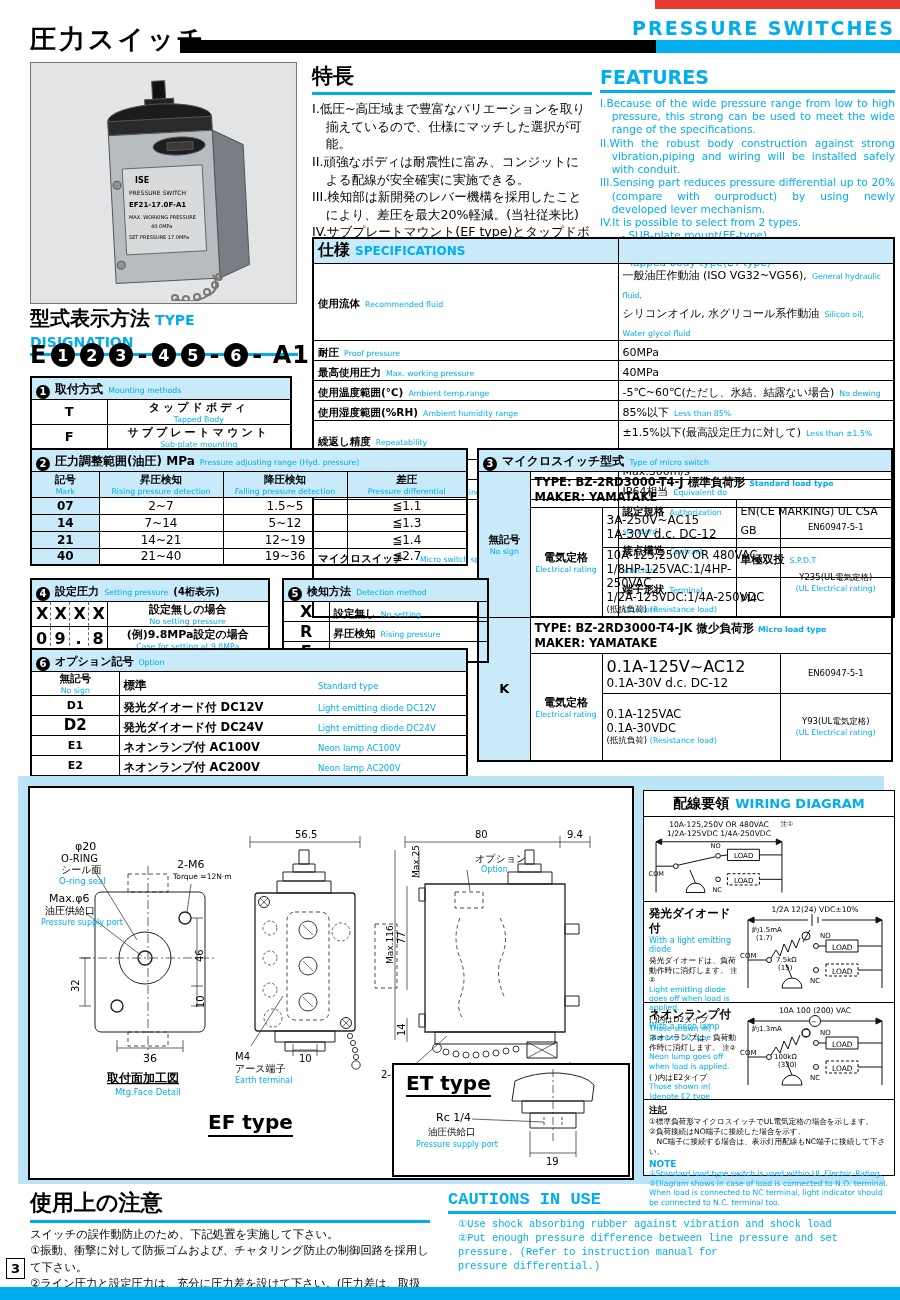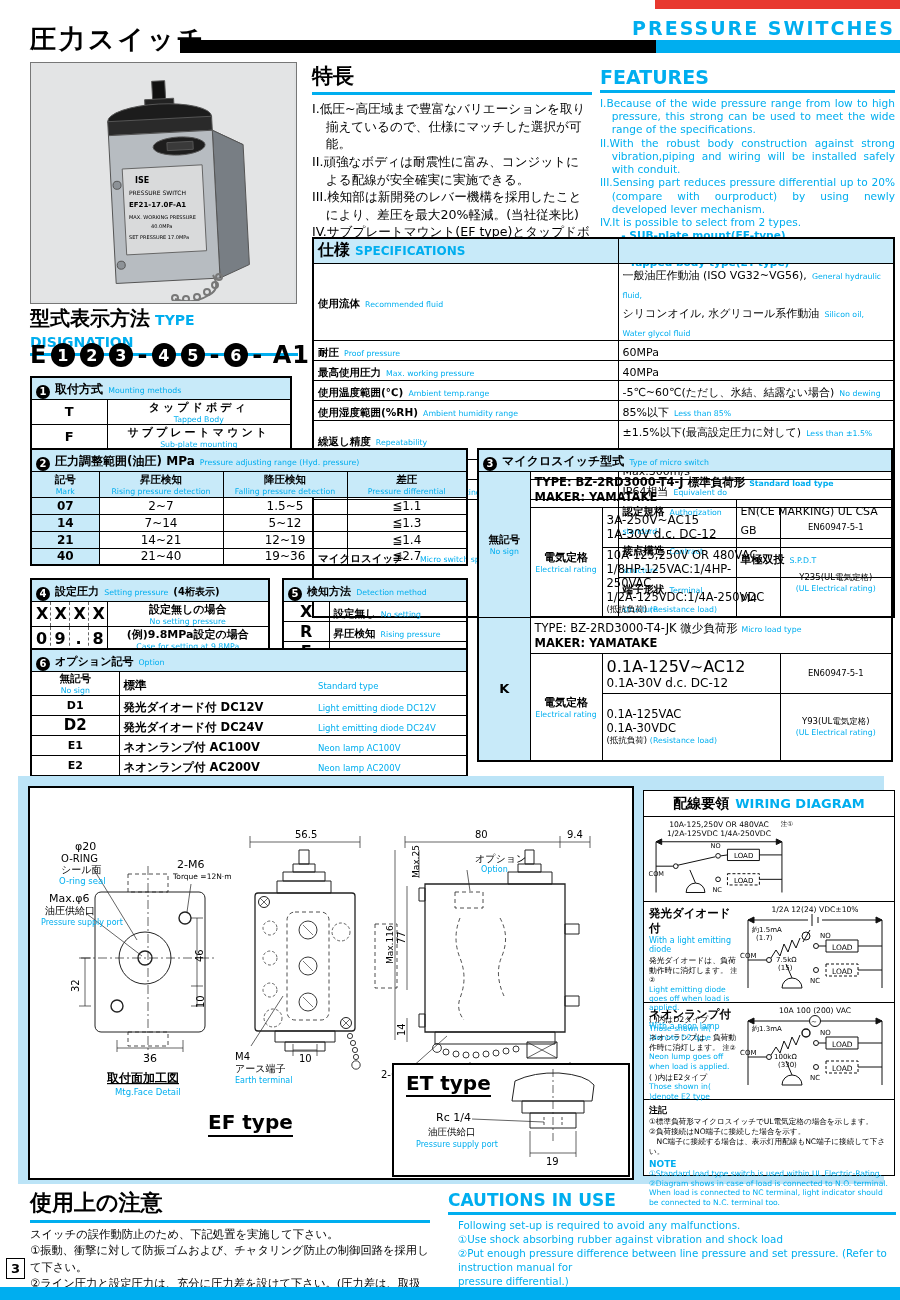--- a/index.html
+++ b/index.html
@@ -18,21 +18,21 @@
   
   #photo{left:30px;top:62px;width:265px;height:240px;border:1px solid #777;background:#dfe1e2;}
   
   .sec-jp-title{font-size:21px;font-weight:bold;}
   .rule{height:3px;background:#00AEEF;margin-top:2px;}
   #feat-jp{left:312px;top:62px;width:280px;}
   #feat-jp .item{font-size:12.6px;line-height:1.4;padding-left:1.1em;text-indent:-1.1em;font-weight:500;}
   #feat-en{left:600px;top:66px;width:295px;}
   #feat-en .t{font-size:19px;font-weight:bold;color:#00AEEF;}
   #feat-en .item{font-size:10.6px;line-height:1.25;color:#00AEEF;padding-left:1.1em;text-indent:-1.1em;text-align:justify;}
-  #feat-en .sub{font-size:10.6px;line-height:1.25;color:#00AEEF;padding-left:2em;font-weight:bold;}
+  #feat-en .sub{font-size:10.6px;line-height:1.25;color:#00AEEF;padding-left:2em;}
   
   table{border-collapse:collapse;table-layout:fixed;}
   td{border:1px solid #000;padding:0 4px;overflow:hidden;}
   .tt{background:#C8EAF9;}
   .jlab{font-weight:bold;font-size:10.5px;}
   .elab{color:#00AEEF;font-size:7.8px;}
   .val{font-size:11px;}
   .note{color:#00AEEF;font-size:7.8px;}
   .cn{display:inline-flex;width:14px;height:14px;border-radius:50%;background:#000;color:#fff;
       font-size:10px;font-weight:bold;align-items:center;justify-content:center;vertical-align:-2px;}
@@ -69,21 +69,21 @@
   .rating{font-size:7.6px;text-align:center;line-height:1.2;padding-top:3px;}
   .noteref{position:absolute;right:1px;top:3px;font-size:6.5px;}
   .wnotes{border-top:1px solid #000;padding:4px 5px;}
   .wnotes .jt{font-size:9px;font-weight:bold;}
   .wnotes .jl{font-size:7.6px;line-height:1.3;}
   .wnotes .et{font-size:9px;font-weight:bold;color:#00AEEF;margin-top:3px;}
   .wnotes .el{font-size:7.6px;line-height:1.25;color:#00AEEF;}
   
   #caut-jp{left:30px;top:1188px;width:400px;}
   #caut-jp .lines{font-size:11.3px;line-height:1.45;margin-top:4px;}
-  #caut-en{left:448px;top:1190px;width:448px;}
+  #caut-en{left:448px;top:1190px;width:448px;font-family:Liberation Mono, monospace;}
   #caut-en .t{font-size:17px;font-weight:bold;color:#00AEEF;}
   #caut-en .lines{font-size:10.3px;line-height:1.35;color:#00AEEF;margin-top:4px;}
   #pagenum{left:6px;top:1258px;width:17px;height:19px;border:1.5px solid #000;font-size:13px;font-weight:bold;
            display:flex;align-items:center;justify-content:center;}
   
   svg text{font-family:"DejaVu Sans","Liberation Sans",sans-serif;fill:#000;}
   svg .c{fill:#00AEEF;}
   svg line,svg path,svg rect,svg circle,svg polyline,svg polygon,svg ellipse{vector-effect:non-scaling-stroke;}
 </style>
 </head>
@@ -366,21 +366,21 @@
       <td style="border-left:1px dashed #666;text-align:center">
         <div style="font-size:8.5px">Y235(UL電気定格)</div>
         <div class="note">(UL Electrical rating)</div>
           </td>
         </tr>
     <tr style="height:36px">
       <td rowspan="3" class="tt" style="text-align:center">
         <div class="jlab" style="font-size:13px">K</div>
           </td>
       <td colspan="3">
-        <div style="font-size:11.5px;font-weight:normal"><span>TYPE: BZ-2RD3000-T4-JK</span> <span>微少負荷形</span> <span class="elab">Micro load type</span></div>
+        <div style="font-size:11.5px;font-weight:bold"><span>TYPE: BZ-2RD3000-T4-JK</span> <span>微少負荷形</span> <span class="elab">Micro load type</span></div>
         <div style="font-size:11.5px;font-weight:bold">MAKER: YAMATAKE</div>
           </td>
         </tr>
     <tr style="height:40px">
       <td rowspan="2" style="text-align:center">
         <div class="jlab" style="font-size:11px">電気定格</div>
             <div class="elab">Electrical rating</div>
           </td>
       <td>
         <div class="val" style="font-size:16px">0.1A-125V~AC12</div>
@@ -431,21 +431,21 @@
       <td class="b" style="border-right:1px dashed #666;border-left:none">.</td>
       <td class="b" style="border-left:none">8</td>
       <td style="text-align:center">
         <div class="jlab" style="font-size:11px">(例)9.8MPa設定の場合</div>
         <div class="elab">Case for setting at 9.8MPa</div>
           </td>
         </tr>
   </tbody>
     </table>
 
-  <table class="abs" style="left:282px;top:578px;width:186px;border:2px solid #000">
+  <table class="abs" style="left:282px;top:578px;width:207px;border:2px solid #000">
     <colgroup>
         <col style="width:46px">
         <col>
       </colgroup>
     <tbody>
         <tr class="tt" style="height:17px">
           <td colspan="2">
       <span class="cn">5</span> <span class="jlab" style="font-size:11px">検知方法</span> <span class="elab">Detection method</span></td>
         </tr>
     <tr style="height:16px">
@@ -838,21 +838,20 @@
       <div>スイッチの誤作動防止のため、下記処置を実施して下さい。</div>
       <div>①振動、衝撃に対して防振ゴムおよび、チャタリング防止の制御回路を採用して下さい。</div>
       <div>②ライン圧力と設定圧力は、充分に圧力差を設けて下さい。(圧力差は、取扱説明書で</div>
 
     </div>
   </div>
   <div class="abs" id="caut-en">
     <div class="t">CAUTIONS IN USE</div>
     <div class="rule"></div>
     <div class="lines" style="padding-left:10px">
-      <div>Following set-up is required to avoid any malfunctions.</div>
       <div>①Use shock absorbing rubber against vibration and shock load</div>
       <div>②Put enough pressure difference between line pressure and set pressure. (Refer to instruction manual for</div>
       <div>  pressure differential.)</div>
     </div>
   </div>
 
   <div class="abs" id="pagenum">3</div>
   <div class="abs" id="bottombar"></div>
 
 </div>

